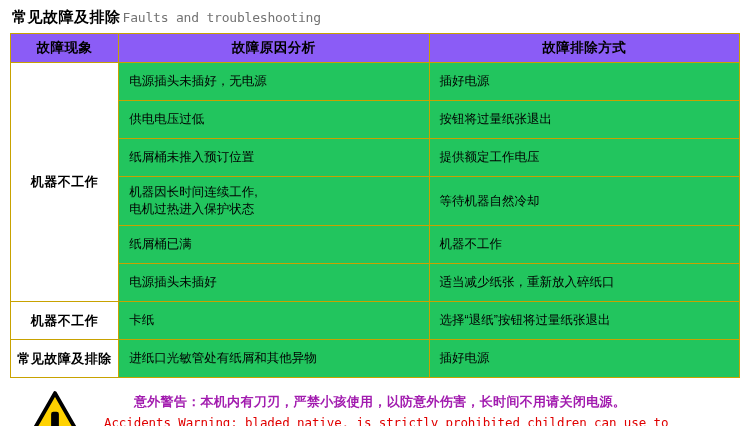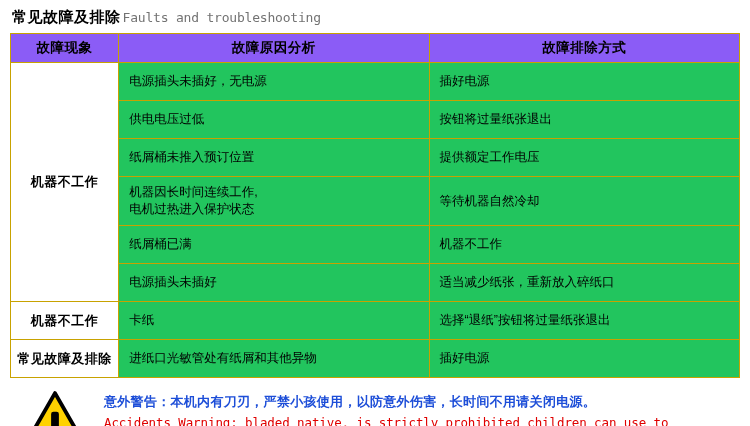--- a/index.html
+++ b/index.html
@@ -92,25 +92,26 @@
     flex: 0 0 auto;
     width: 78px;
     height: 70px;
     margin-right: 10px;
     margin-top: 2px;
   }
   .warn-text {
     padding-top: 4px;
   }
   .warn-cn {
-    color: #1d4ed8;
+    color: #a21caf;
     font-size: 13px;
     font-weight: bold;
     letter-spacing: 0.3px;
     line-height: 1.5;
+    margin-left: 30px;
   }
   .warn-en {
     color: #e00000;
     font-size: 12.5px;
     font-family: "DejaVu Sans Mono", "Liberation Mono", monospace;
     line-height: 1.45;
     letter-spacing: -0.1px;
     margin-top: 2px;
   }
   .warn-en span { display: block; }

